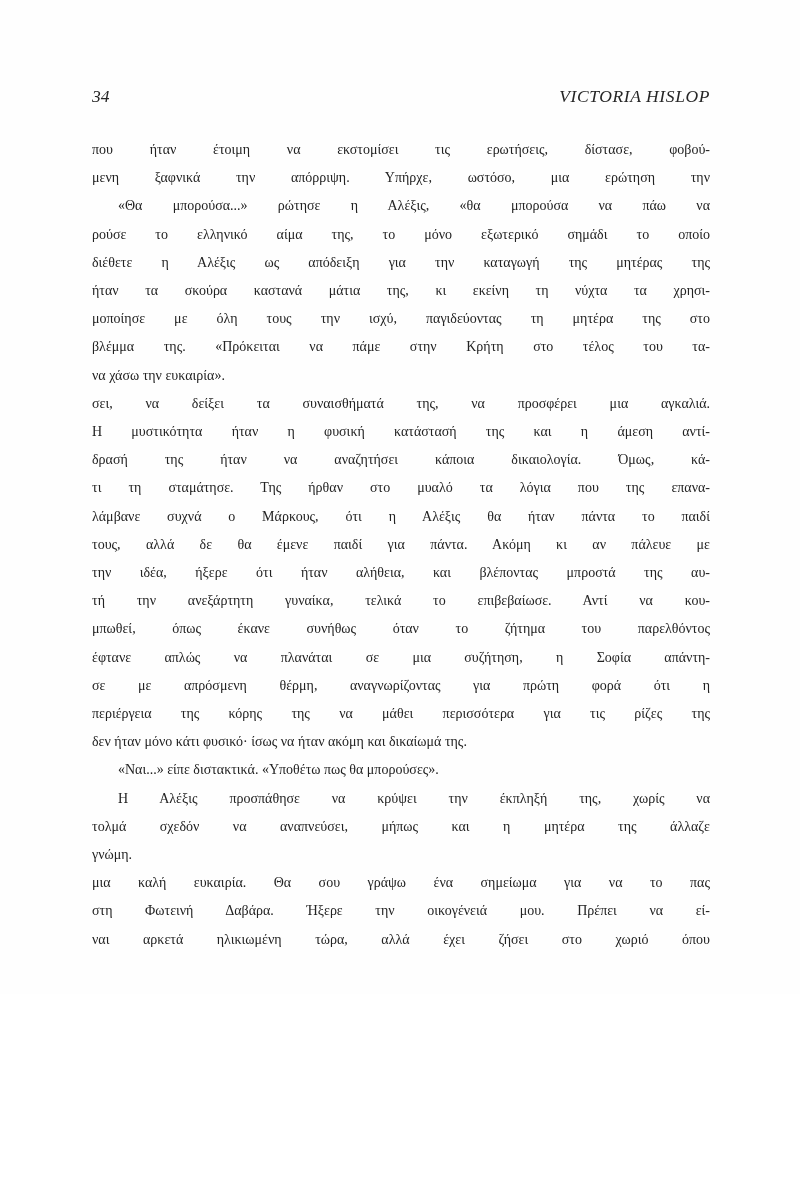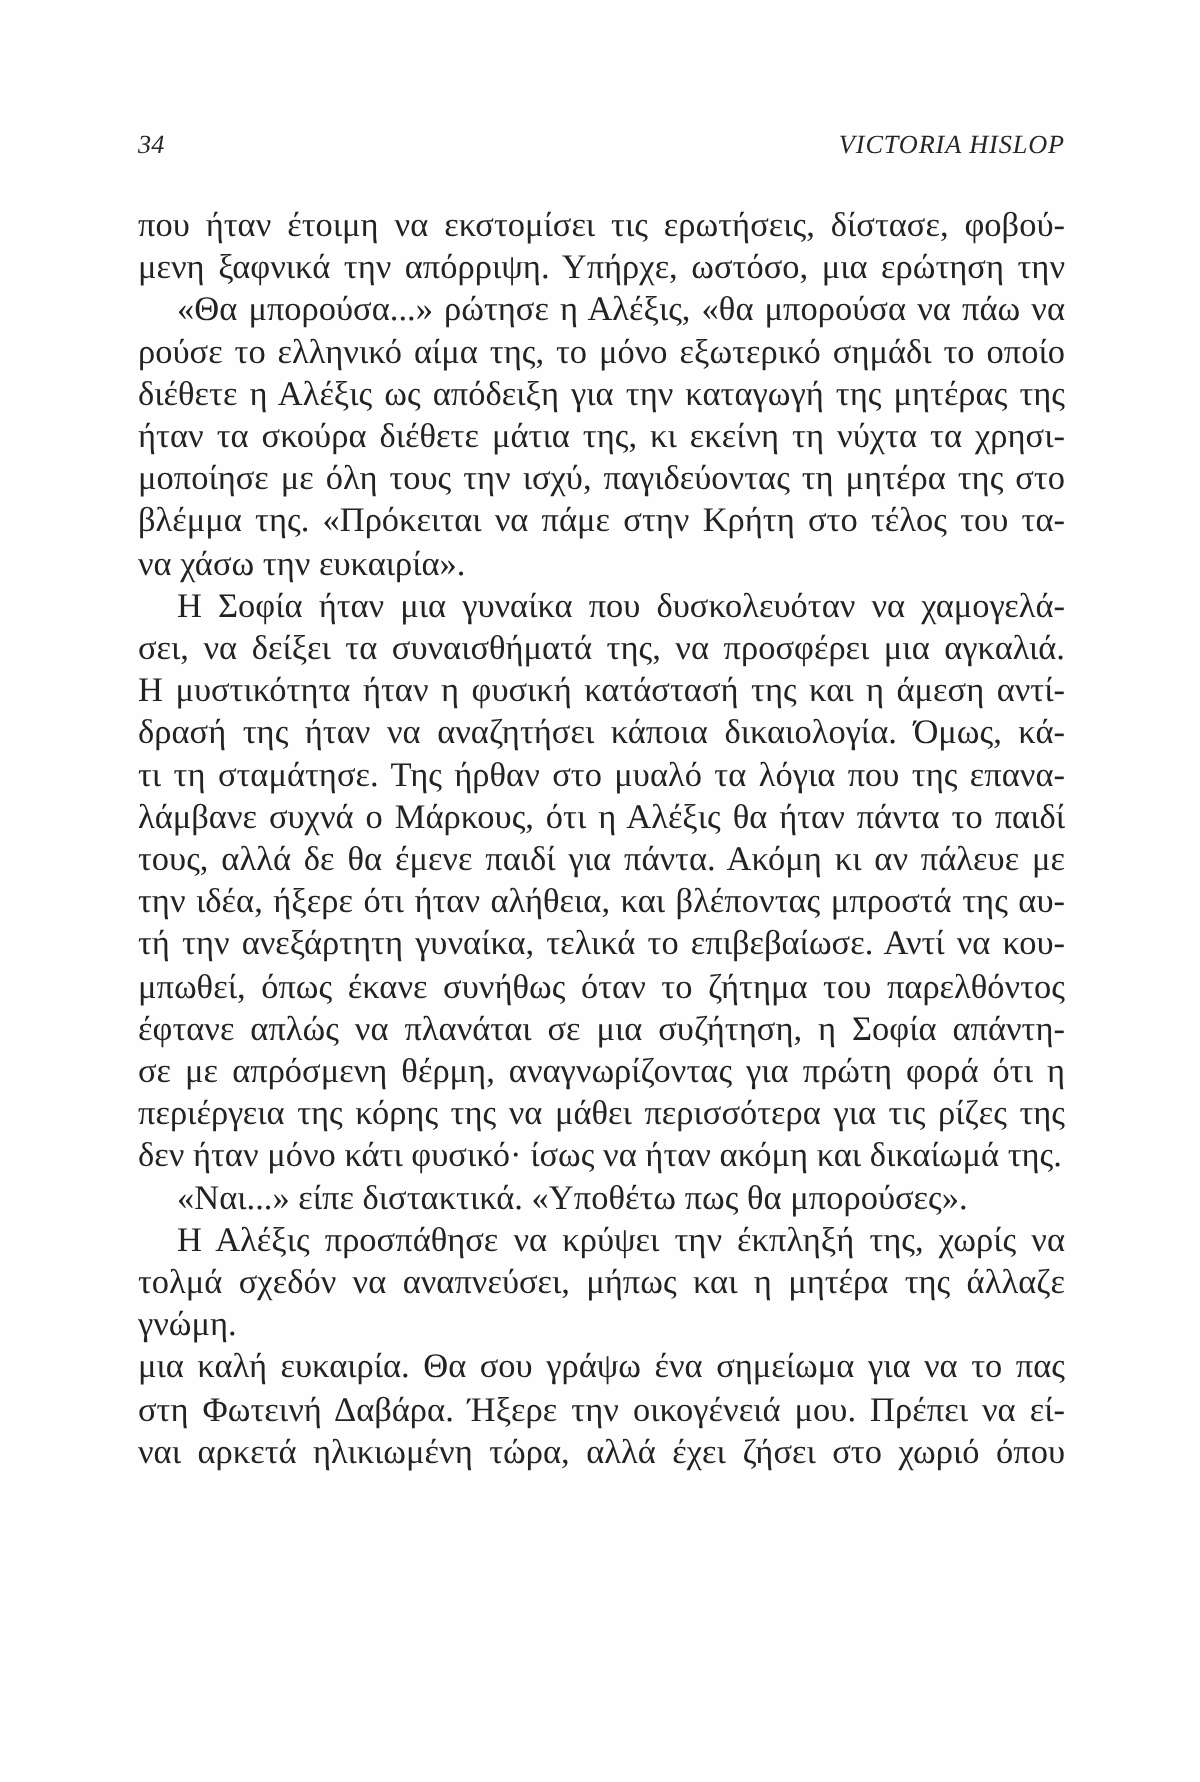--- a/index.html
+++ b/index.html
@@ -22,21 +22,21 @@
     align-items: baseline;
     font-style: italic;
     font-size: 17.5px;
     color: #262626;
   }
   .running-title { letter-spacing: 0.6px; }
   .text-block {
     position: absolute;
     left: 92px; top: 136px;
     width: 618px;
-    font-size: 23px;
+    font-size: 14px;
     line-height: 28.2px;
     color: #232323;
   }
   .line {
     text-align: justify;
     text-align-last: justify;
     white-space: normal;
   }
   .line.para-end {
     text-align: left;
@@ -62,25 +62,24 @@
     <span class="page-number">34</span>
     <span class="running-title">VICTORIA HISLOP</span>
   </div>
 
   <div class="text-block">
       <div class="line">που ήταν έτοιμη να εκστομίσει τις ερωτήσεις, δίστασε, φοβού-</div>
       <div class="line">μενη ξαφνικά την απόρριψη. Υπήρχε, ωστόσο, μια ερώτηση την</div>
       <div class="line indent">«Θα μπορούσα...» ρώτησε η Αλέξις, «θα μπορούσα να πάω να</div>
       <div class="line">ρούσε το ελληνικό αίμα της, το μόνο εξωτερικό σημάδι το οποίο</div>
       <div class="line">διέθετε η Αλέξις ως απόδειξη για την καταγωγή της μητέρας της</div>
-      <div class="line">ήταν τα σκούρα διέθετε μάτια της, κι εκείνη τη νύχτα τα χρησι-</div>
+      <div class="line">ήταν τα σκούρα καστανά μάτια της, κι εκείνη τη νύχτα τα χρησι-</div>
       <div class="line">μοποίησε με όλη τους την ισχύ, παγιδεύοντας τη μητέρα της στο</div>
       <div class="line">βλέμμα της. «Πρόκειται να πάμε στην Κρήτη στο τέλος του τα-</div>
       <div class="line para-end">να χάσω την ευκαιρία».</div>
-      <div class="line indent">Η Σοφία ήταν μια γυναίκα που δυσκολευόταν να χαμογελά-</div>
       <div class="line">σει, να δείξει τα συναισθήματά της, να προσφέρει μια αγκαλιά.</div>
       <div class="line">Η μυστικότητα ήταν η φυσική κατάστασή της και η άμεση αντί-</div>
       <div class="line">δρασή της ήταν να αναζητήσει κάποια δικαιολογία. Όμως, κά-</div>
       <div class="line">τι τη σταμάτησε. Της ήρθαν στο μυαλό τα λόγια που της επανα-</div>
       <div class="line">λάμβανε συχνά ο Μάρκους, ότι η Αλέξις θα ήταν πάντα το παιδί</div>
       <div class="line">τους, αλλά δε θα έμενε παιδί για πάντα. Ακόμη κι αν πάλευε με</div>
       <div class="line">την ιδέα, ήξερε ότι ήταν αλήθεια, και βλέποντας μπροστά της αυ-</div>
       <div class="line">τή την ανεξάρτητη γυναίκα, τελικά το επιβεβαίωσε. Αντί να κου-</div>
       <div class="line">μπωθεί, όπως έκανε συνήθως όταν το ζήτημα του παρελθόντος</div>
       <div class="line">έφτανε απλώς να πλανάται σε μια συζήτηση, η Σοφία απάντη-</div>

